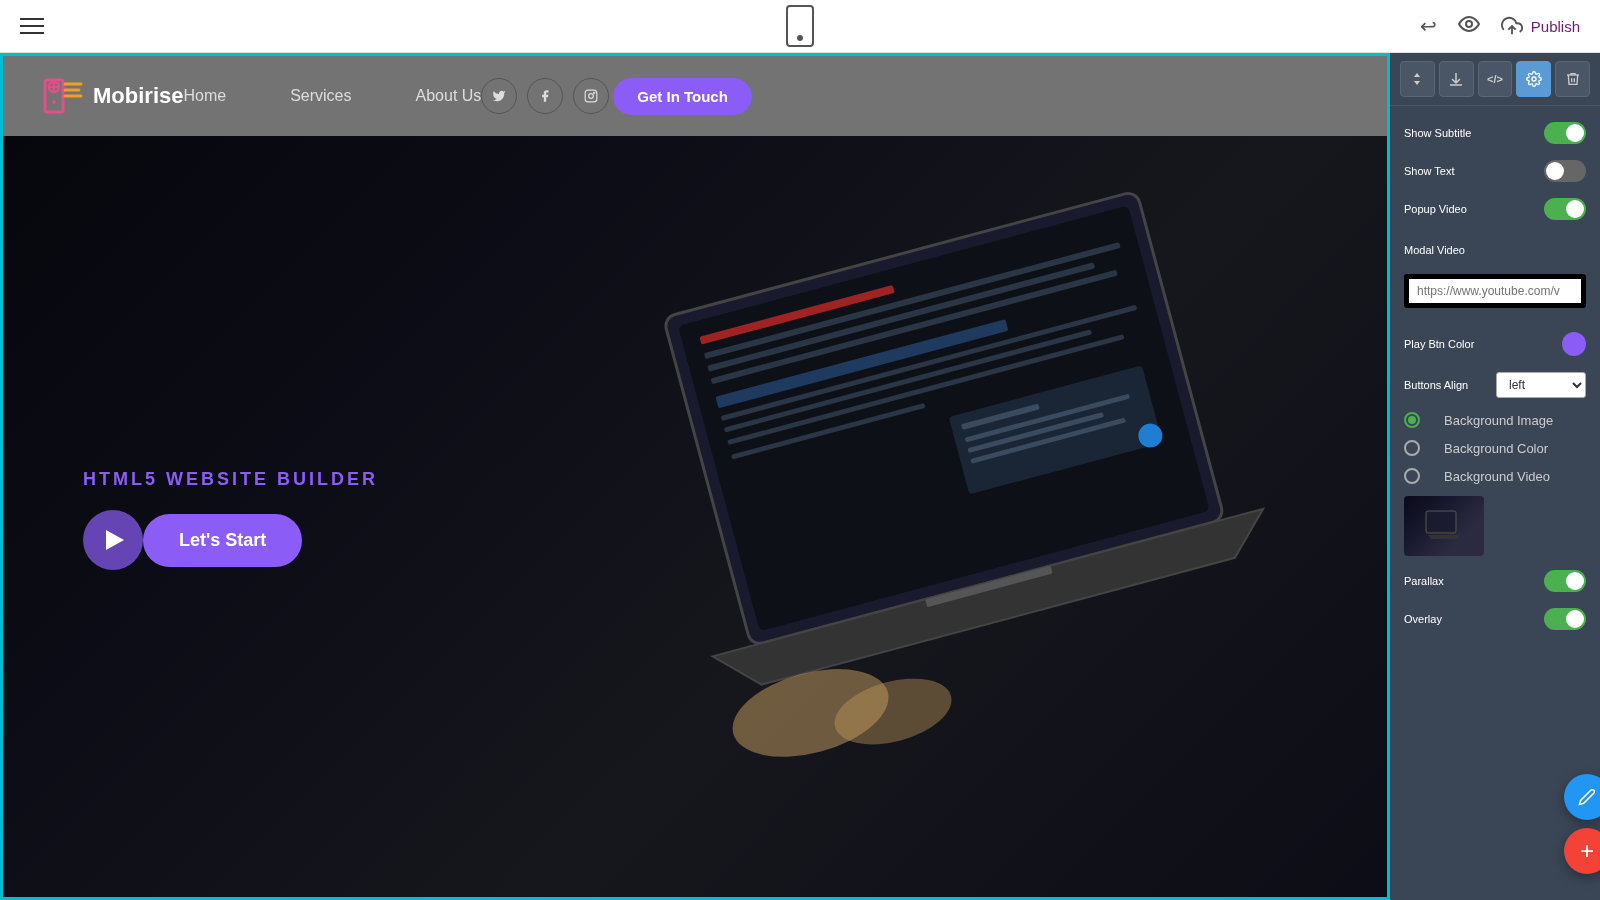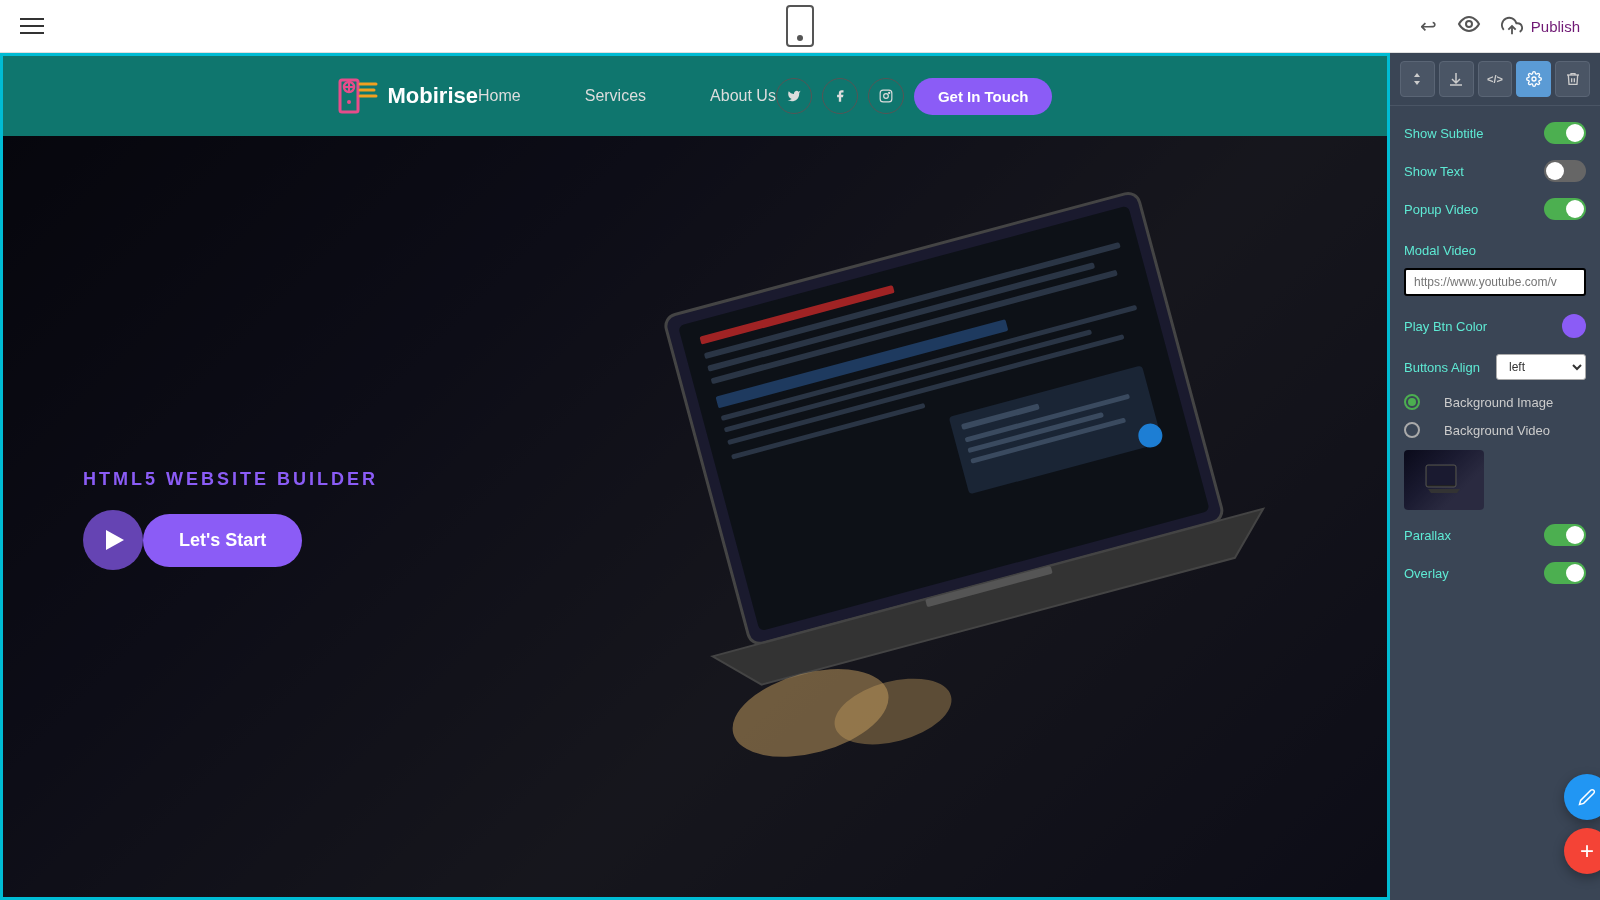--- a/index.html
+++ b/index.html
@@ -43,24 +43,24 @@
       height: 100%;
       overflow: hidden;
       border: 3px solid #00bcd4;
       position: relative;
     }
 
     
     .site-navbar {
       width: 100%;
       height: 80px;
-      background: #0f766e;
+      background: #737373;
       display: flex;
       align-items: center;
-      justify-content: center;
+      justify-content: flex-start;
       padding: 0 40px;
       position: relative;
       z-index: 10;
     }
     .site-logo { display: flex; align-items: center; gap: 10px; }
     .logo-icon { width: 40px; height: 40px; }
     .logo-text { color: #fff; font-size: 22px; font-weight: 600; }
     .site-nav { display: flex; align-items: center; gap: 64px; }
     .nav-link { color: #ddd; font-size: 16px; text-decoration: none; cursor: pointer; }
     .site-social { display: flex; align-items: center; gap: 10px; }
@@ -177,22 +177,22 @@
     .panel-settings::-webkit-scrollbar-thumb { background: #5a6575; border-radius: 4px; }
 
     .setting-row {
       display: flex;
       align-items: center;
       justify-content: space-between;
       padding: 8px 14px;
       min-height: 38px;
     }
     .setting-label {
-      color: #5eead4;
-      font-size: 13px;
+      color: #ffffff;
+      font-size: 11px;
     }
 
     
     .toggle-switch {
       width: 42px; height: 22px;
       border-radius: 11px;
       position: relative;
       cursor: pointer;
       flex-shrink: 0;
     }
@@ -206,26 +206,26 @@
       top: 2px;
       transition: left 0.2s;
     }
     .toggle-switch.on .toggle-knob { left: 22px; }
     .toggle-switch.off .toggle-knob { left: 2px; }
 
     
     .url-input {
       width: 100%;
       background: #fff;
-      border: 2px solid #000000;
+      border: 5px solid #000000;
       border-radius: 3px;
       padding: 5px 8px;
       font-size: 12px;
       color: #333;
-      margin: 2px 14px;
+      margin: 8px 14px;
       width: calc(100% - 28px);
     }
 
     
     .color-dot {
       width: 24px; height: 24px;
       border-radius: 50%;
       cursor: pointer;
     }
 
@@ -355,21 +355,21 @@
           <line x1="22" y1="14" x2="36" y2="14" stroke="#f0a020" stroke-width="3" stroke-linecap="round"></line>
           <line x1="22" y1="20" x2="38" y2="20" stroke="#f0a020" stroke-width="3" stroke-linecap="round"></line>
         </svg>
         <span class="logo-text">Mobirise</span>
       </div>
       <div class="site-nav">
         <a class="nav-link">Home</a>
         <a class="nav-link">Services</a>
         <a class="nav-link">About Us</a>
       </div>
-      <div style="display:flex;align-items:center;gap:10px;">
+      <div style="display:flex;align-items:center;gap:4px;">
         <div class="site-social">
           <div class="social-icon">
             <svg width="14" height="14" viewBox="0 0 24 24" fill="#ddd">
                 <path d="M23 3a10.9 10.9 0 01-3.14 1.53 4.48 4.48 0 00-7.86 3v1A10.66 10.66 0 013 4s-4 9 5 13a11.64 11.64 0 01-7 2c9 5 20 0 20-11.5a4.5 4.5 0 00-.08-.83A7.72 7.72 0 0023 3z"></path>
               </svg>
           </div>
           <div class="social-icon">
             <svg width="14" height="14" viewBox="0 0 24 24" fill="#ddd">
                 <path d="M18 2h-3a5 5 0 00-5 5v3H7v4h3v8h4v-8h3l1-4h-4V7a1 1 0 011-1h3z"></path>
               </svg>
@@ -510,20 +510,24 @@
           <option value="right">right</option>
         </select>
       </div>
 
       <div class="radio-row">
         <div class="radio-circle selected">
         </div>
         <span class="radio-label">Background Image</span>
       </div>
 
+      <div class="radio-row">
+        <div class="radio-circle"></div>
+        <span class="radio-label">Background Color</span>
+      </div>
 
       <div class="radio-row">
         <div class="radio-circle"></div>
         <span class="radio-label">Background Video</span>
       </div>
 
       <div class="bg-thumbnail">
         <div class="bg-thumbnail-img">
           <svg width="40" height="35" viewBox="0 0 40 35">
             <rect x="2" y="2" width="30" height="22" rx="2" fill="#222" stroke="#555" stroke-width="1"></rect>

